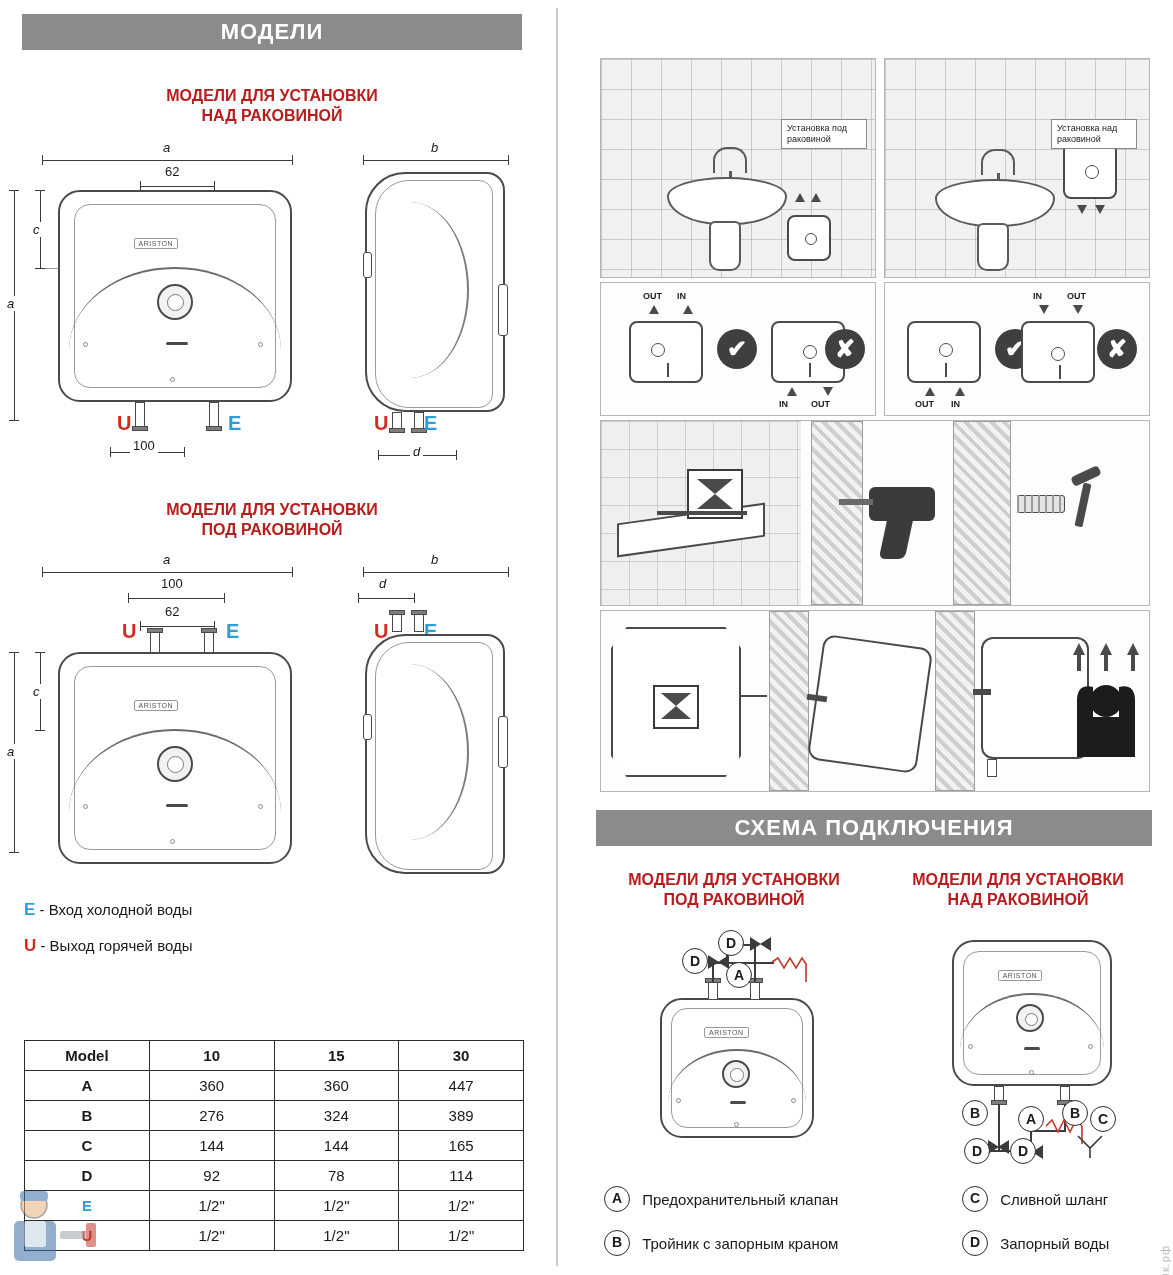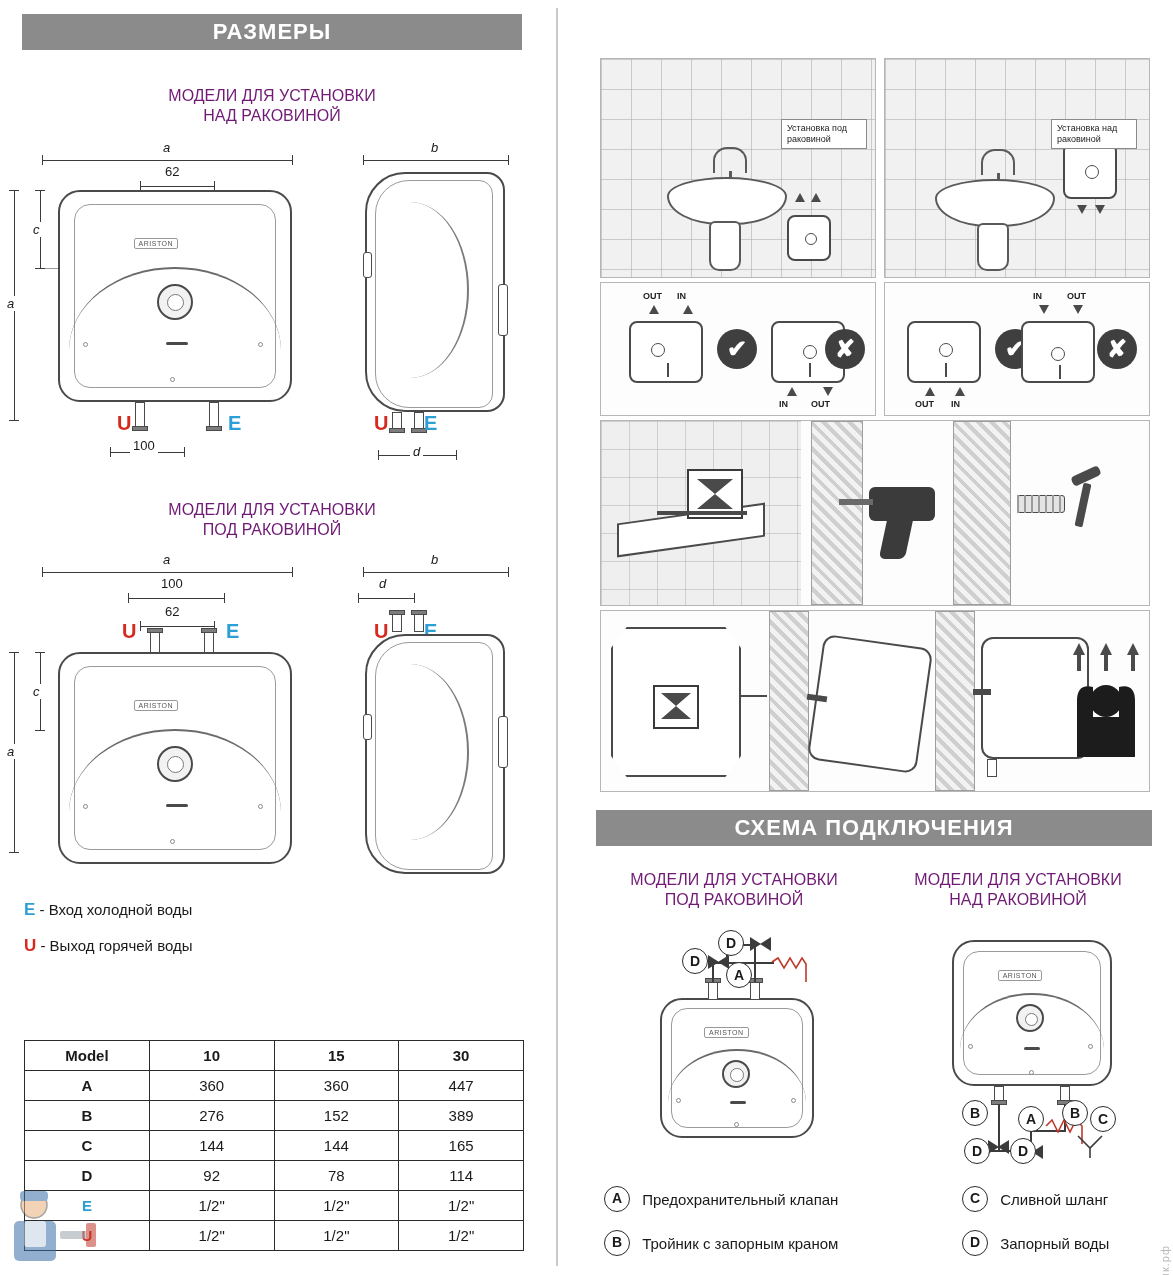--- a/index.html
+++ b/index.html
@@ -35,22 +35,22 @@
     left: 556px; top: 8px;
     width: 2px; height: 1258px;
     background: #c9c9c9;
   }
 
   
   .hdr {
     position: absolute;
     text-align: center;
     font-size: 16px;
-    font-weight: normal;
-    color: #701a75;
+    font-weight: bold;
+    color: #b91c1c;
     line-height: 20px;
   }
 
   
   .wh {
     position: absolute;
     border: 2px solid #4a4a4a;
     border-radius: 22px;
     background: #ffffff;
   }
@@ -346,21 +346,21 @@
     border-right: 11px solid #3b3b3b;
   }
 </style>
 </head>
 <body>
 
 <div id="page">
 
   <div class="vdivider"></div>
 
-  <div class="banner" style="left:22px; top:14px; width:500px;">РАЗМЕРЫ</div>
+  <div class="banner" style="left:22px; top:14px; width:500px;">МОДЕЛИ</div>
 
   <div class="hdr" style="left:22px; top:86px; width:500px; white-space:pre-line;">МОДЕЛИ ДЛЯ УСТАНОВКИ
 НАД РАКОВИНОЙ</div>
 
   <div>
 
     <div class="dim-h" style="left:42px; top:160px; width:250px;"></div>
     <div class="dim-v" style="left:42px; top:155px; height:10px;"></div>
     <div class="dim-v" style="left:292px; top:155px; height:10px;"></div>
     <div class="dim-t" style="left:160px; top:140px;">a</div>
@@ -528,21 +528,21 @@
     <tbody>
       <tr>
         <td class="rowhead">A</td>
         <td>360</td>
         <td>360</td>
         <td>447</td>
       </tr>
       <tr>
         <td class="rowhead">B</td>
         <td>276</td>
-        <td>152</td>
+        <td>324</td>
         <td>389</td>
       </tr>
       <tr>
         <td class="rowhead">C</td>
         <td>144</td>
         <td>144</td>
         <td>165</td>
       </tr>
       <tr>
         <td class="rowhead">D</td>

